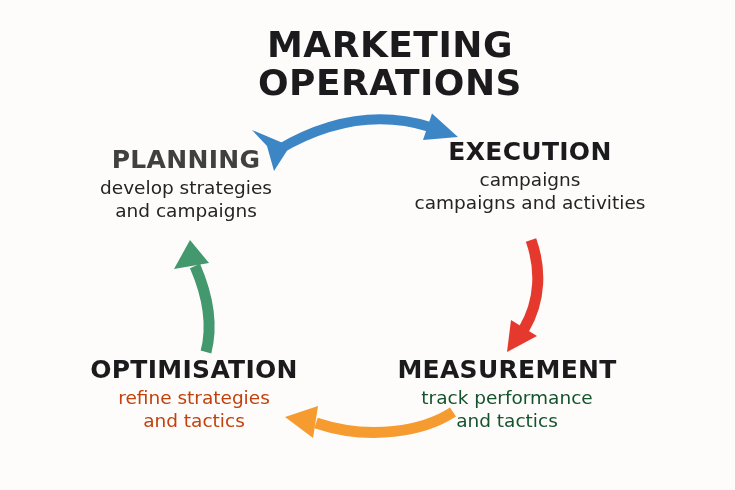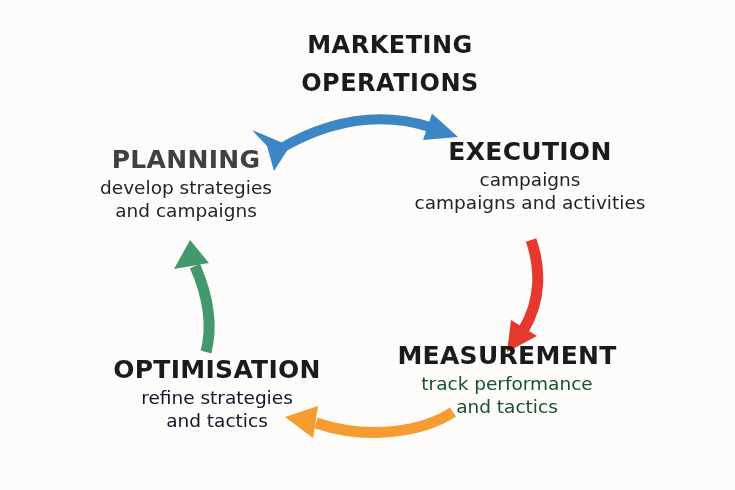--- a/index.html
+++ b/index.html
@@ -17,21 +17,21 @@
   }
   .arrows path { fill: none; stroke: currentColor; }
   .arrows polygon { fill: currentColor; stroke: none; }
   .title {
     position: absolute;
     top: 26px;
     left: 390px;
     transform: translateX(-50%);
     text-align: center;
     font-weight: 700;
-    font-size: 24px;
+    font-size: 36px;
     line-height: 38px;
     letter-spacing: 0.5px;
     white-space: nowrap;
   }
   .stage {
     position: absolute;
     transform: translateX(-50%);
     text-align: center;
     white-space: nowrap;
   }
@@ -41,22 +41,22 @@
     line-height: 27px;
     letter-spacing: 0.3px;
   }
   .stage-desc {
     margin-top: 3px;
     font-size: 18.5px;
     line-height: 23px;
   }
   .stage-planning     { left: 186px; top: 146px; }
   .stage-execution    { left: 530px; top: 138px; }
-  .stage-measurement  { left: 507px; top: 342px; text-align: center; }
-  .stage-optimisation { left: 217px; top: 356px; }
+  .stage-measurement  { left: 507px; top: 356px; text-align: center; }
+  .stage-optimisation { left: 194px; top: 356px; }
 </style>
 </head>
 <body>
 
 <div class="canvas" style="background-color: rgb(253, 252, 250);">
 
   <svg class="arrows" viewBox="0 0 735 490" aria-hidden="true">
 
     <g style="color: rgb(61, 134, 198);">
       <path d="M 278 150 Q 356 104 430 127" stroke-width="10"></path>
@@ -104,19 +104,19 @@
   <div class="stage stage-measurement">
     <div class="stage-label" style="color: rgb(27, 27, 29);">MEASUREMENT</div>
     <div class="stage-desc" style="color: #14532d;">
       <div>track performance</div>
       <div>and tactics</div>
     </div>
   </div>
 
   <div class="stage stage-optimisation">
     <div class="stage-label" style="color: rgb(27, 27, 29);">OPTIMISATION</div>
-    <div class="stage-desc" style="color: #0f172a;">
+    <div class="stage-desc" style="color: #c2410c;">
       <div>refine strategies</div>
       <div>and tactics</div>
     </div>
   </div>
 
 </div>
 
 </body></html>

